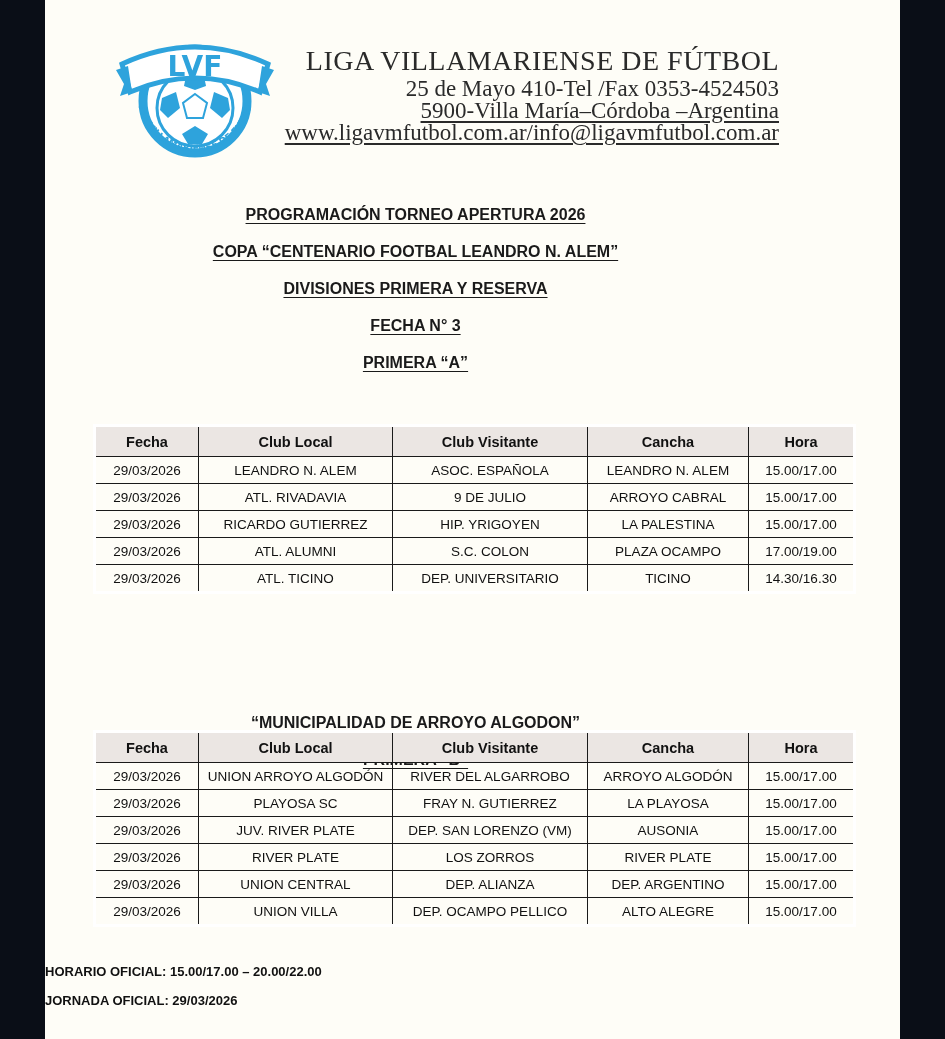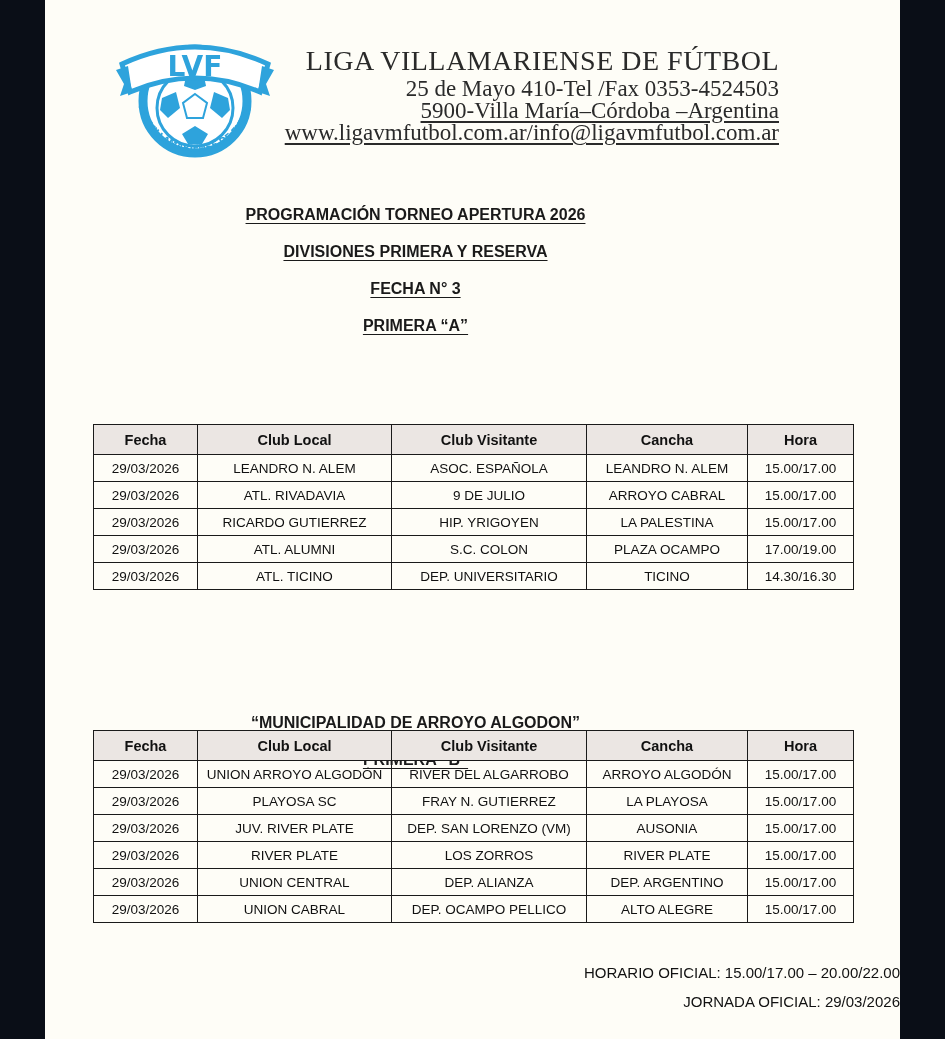--- a/index.html
+++ b/index.html
@@ -32,28 +32,28 @@
   table.sched {
     position: absolute; left: 93px; width: 760px;
     border-collapse: collapse; table-layout: fixed;
     font-size: 13.5px;
   }
   table.sched th, table.sched td {
     border: 1.5px solid #1a1a1a; text-align: center; padding: 0; height: 26px;
     white-space: nowrap; overflow: hidden;
   }
   table.sched th { background: #ebe6e3; font-weight: bold; font-size: 14.5px; height: 29px; }
-  table.sched { border: 1px solid #ffffff; }
+  table.sched { border: 3px solid #ffffff; }
   table.sched col.c1 { width: 104px; }
   table.sched col.c2 { width: 194px; }
   table.sched col.c3 { width: 195px; }
   table.sched col.c4 { width: 161px; }
   table.sched col.c5 { width: 106px; }
 
-  .footer { position: absolute; left: 45px; width: 855px; text-align: right; font-weight: normal; font-size: 15px; }
+  .footer { position: absolute; left: 45px; width: 855px; text-align: left; font-weight: bold; font-size: 13px; }
 </style>
 </head>
 <body>
 
 <div class="page"></div>
 
 <svg class="logo" viewBox="0 0 170 140">
   <defs>
     <path id="ringArc" d="M 28 78 A 58 58 0 0 0 142 78"></path>
   </defs>
@@ -77,20 +77,21 @@
 
 <div class="letterhead">
   <div class="org">LIGA VILLAMARIENSE DE FÚTBOL</div>
   <div class="line">25 de Mayo 410-Tel /Fax  0353-4524503</div>
   <div class="line u">5900-Villa María–Córdoba –Argentina</div>
   <div class="line u">www.ligavmfutbol.com.ar/info@ligavmfutbol.com.ar</div>
 </div>
 
 <div class="titles" style="top:200px;">
   <div class="t">PROGRAMACIÓN TORNEO APERTURA 2026</div>
+  <div class="t">COPA “CENTENARIO FOOTBAL LEANDRO N. ALEM”</div>
   <div class="t">DIVISIONES PRIMERA Y RESERVA</div>
   <div class="t">FECHA N° 3</div>
   <div class="t">PRIMERA “A”</div>
 </div>
 
 <table class="sched" style="top:424px;">
   <colgroup>
       <col class="c1">
       <col class="c2">
       <col class="c3">
@@ -198,21 +199,21 @@
       </tr>
       <tr>
         <td>29/03/2026</td>
         <td>UNION CENTRAL</td>
         <td>DEP. ALIANZA</td>
         <td>DEP. ARGENTINO</td>
         <td>15.00/17.00</td>
       </tr>
       <tr>
         <td>29/03/2026</td>
-        <td>UNION CABRAL</td>
+        <td>UNION VILLA</td>
         <td>DEP. OCAMPO PELLICO</td>
         <td>ALTO ALEGRE</td>
         <td>15.00/17.00</td>
       </tr>
     </tbody>
 </table>
 
 <div class="footer" style="top:964px;">HORARIO OFICIAL: 15.00/17.00 – 20.00/22.00</div>
 <div class="footer" style="top:993px;">JORNADA OFICIAL: 29/03/2026</div>
 

